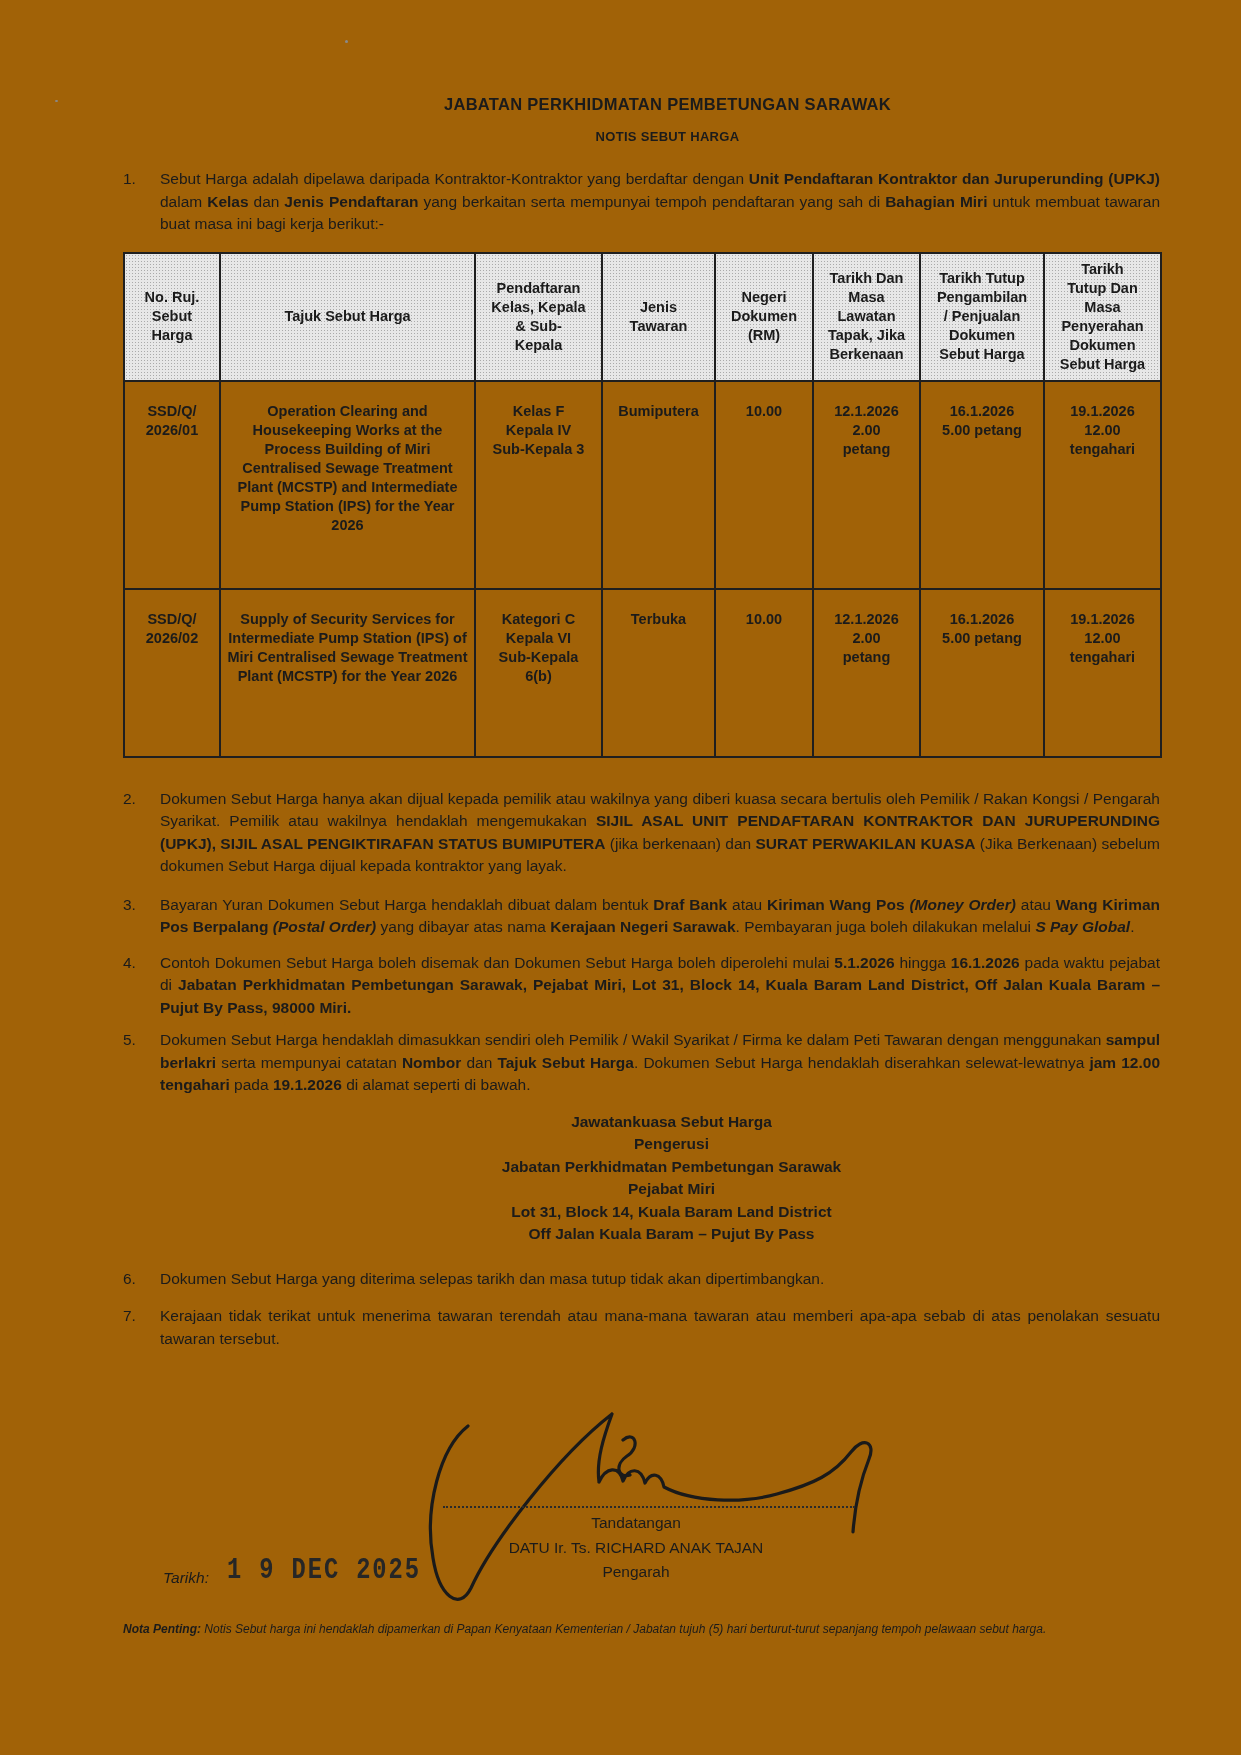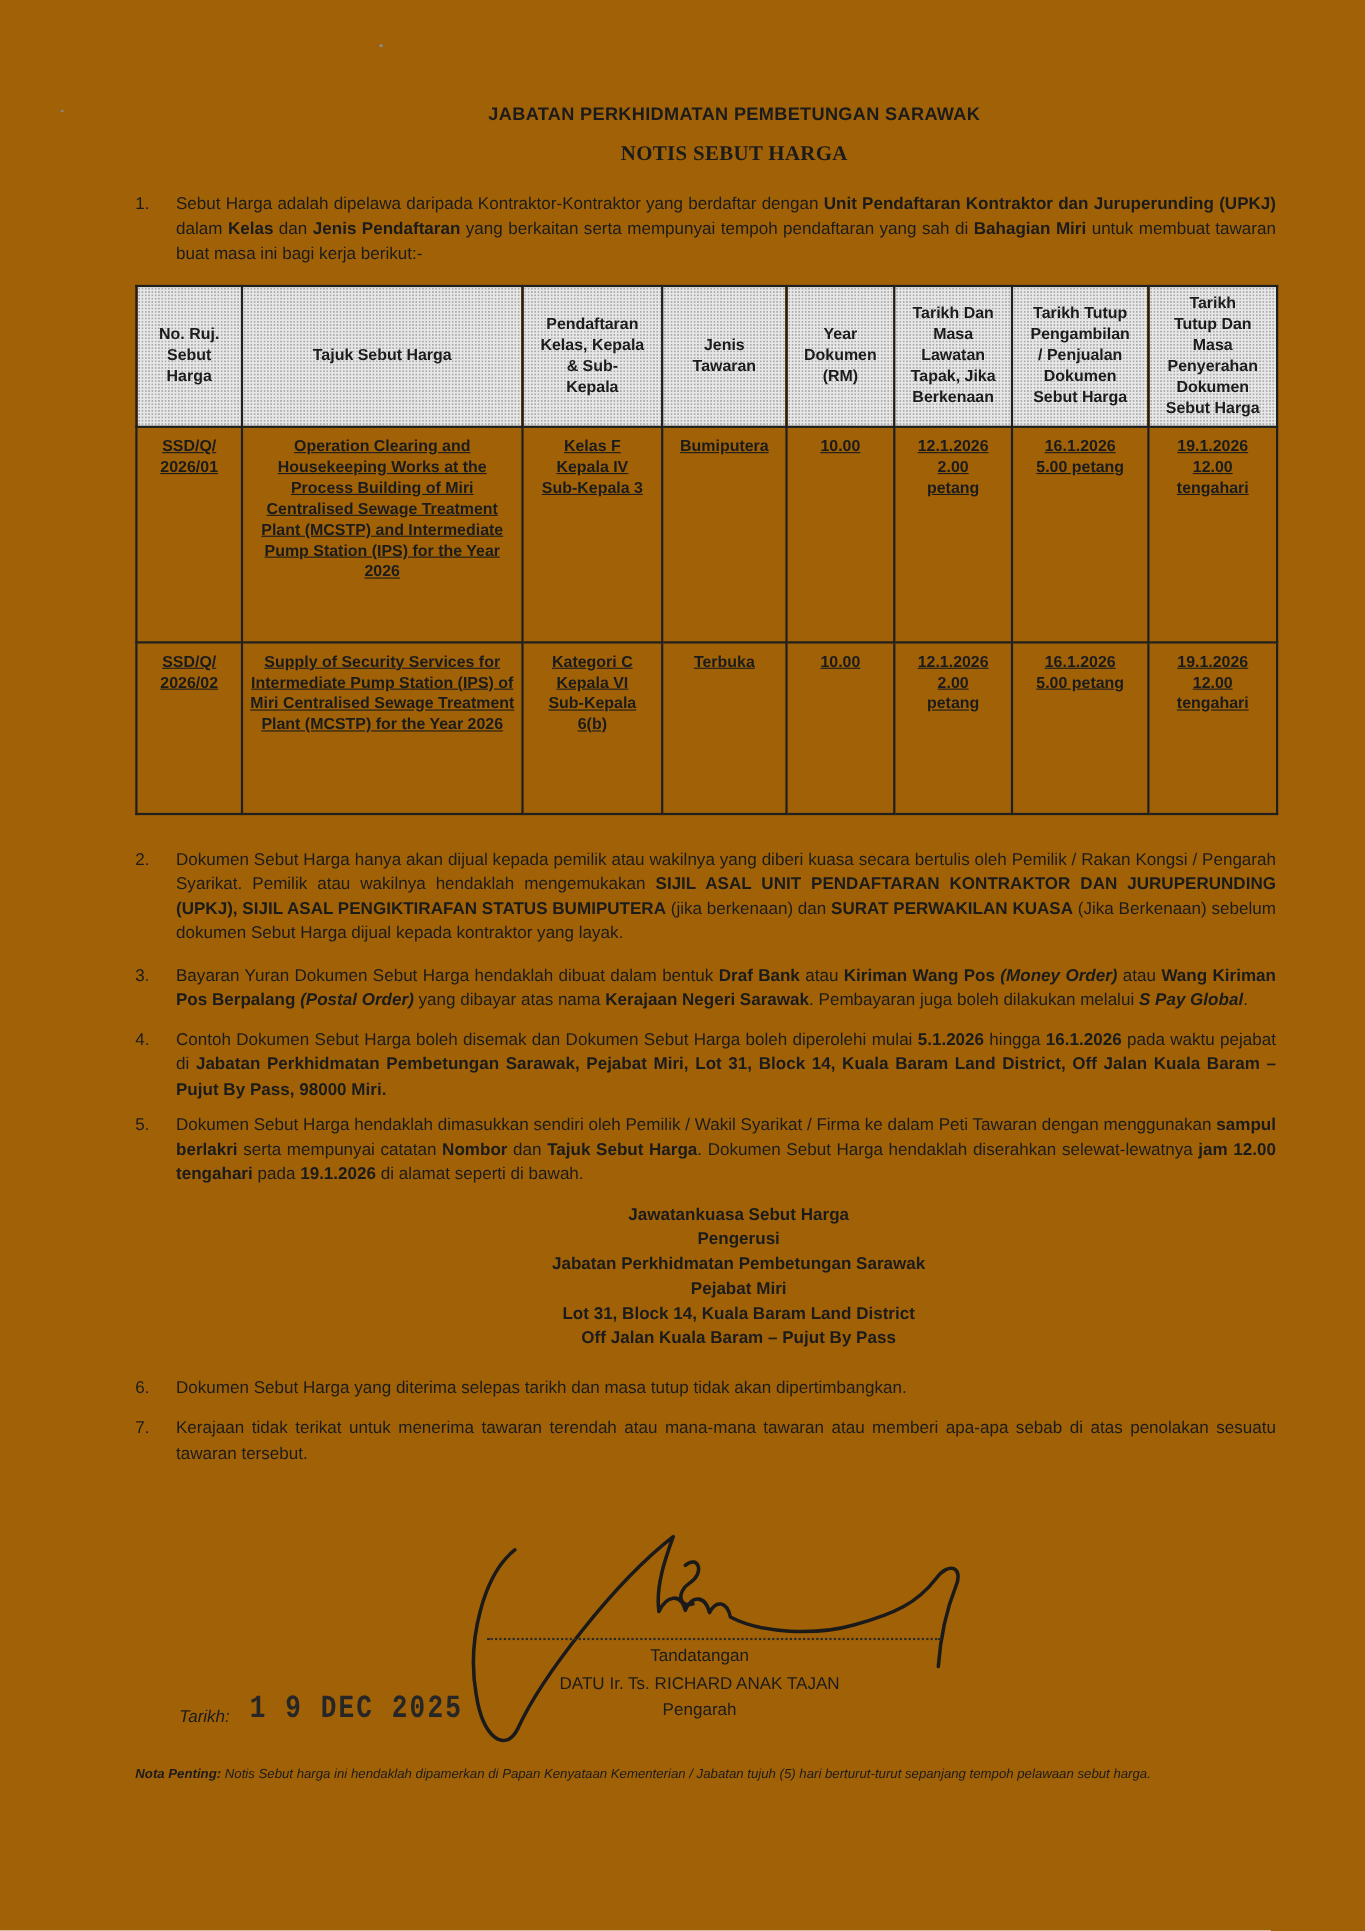--- a/index.html
+++ b/index.html
@@ -10,21 +10,21 @@
     font-family:"Liberation Sans", sans-serif;
     color:#1b1b1b;
     overflow:hidden;
   }
   .speck{position:absolute;background:#8a8a8a;border-radius:50%;}
   .s1{left:345px;top:40px;width:3px;height:3px;}
   .s2{left:55px;top:100px;width:3px;height:2px;}
   .content{position:absolute;left:123px;top:0;width:1037px;}
   .titles{text-align:center;font-weight:bold;padding-left:52px;margin-top:95px;}
   .title{font-size:16.5px;letter-spacing:.3px;}
-  .subtitle{font-size:19px;margin-top:15px;letter-spacing:.3px;font-family:Liberation Serif, serif;}
+  .subtitle{font-size:13px;margin-top:15px;letter-spacing:.3px;}
   .para{display:flex;font-size:15.5px;line-height:22.5px;}
   .para .num{width:37px;flex:none;}
   .para .ptext{flex:1;text-align:justify;}
   .mt-p1{margin-top:24px;}
   .mt-p2{margin-top:30px;}
   .mt-p3{margin-top:16px;}
   .mt-p4{margin-top:13px;}
   .mt-p5{margin-top:10px;}
   .mt-p6{margin-top:22px;}
   .mt-p7{margin-top:15px;}
@@ -39,21 +39,21 @@
     white-space:pre-line;
     padding:6px 4px;
     overflow:hidden;
   }
   table.tender th{
     vertical-align:middle;
     background-color:#e7e7e7;
     background-image:radial-gradient(circle,#aaaaaa 0.7px,transparent 0.9px);
     background-size:3px 3px;
   }
-  table.tender td{vertical-align:top;padding-top:8px;text-decoration:underline;}
+  table.tender td{vertical-align:top;padding-top:20px;}
   tbody tr:nth-child(1) td{height:180px;}
   tbody tr:nth-child(2) td{height:140px;}
   .address{
     text-align:center;font-weight:bold;
     font-size:15.5px;line-height:22.5px;
     margin-top:14px;padding-left:60px;
   }
   .sigsection{position:relative;height:235px;margin-top:28px;}
   .sig-svg{position:absolute;left:297px;top:28px;}
   .dotline{position:absolute;left:320px;top:128px;width:412px;border-bottom:2.5px dotted #2a2a2a;}
@@ -105,21 +105,21 @@
           <th>No. Ruj.
 Sebut
 Harga</th>
           <th>Tajuk Sebut Harga</th>
           <th>Pendaftaran
 Kelas, Kepala
 &amp; Sub-
 Kepala</th>
           <th>Jenis
 Tawaran</th>
-          <th>Year
+          <th>Negeri
 Dokumen
 (RM)</th>
           <th>Tarikh Dan
 Masa
 Lawatan
 Tapak, Jika
 Berkenaan</th>
           <th>Tarikh Tutup
 Pengambilan
 / Penjualan

